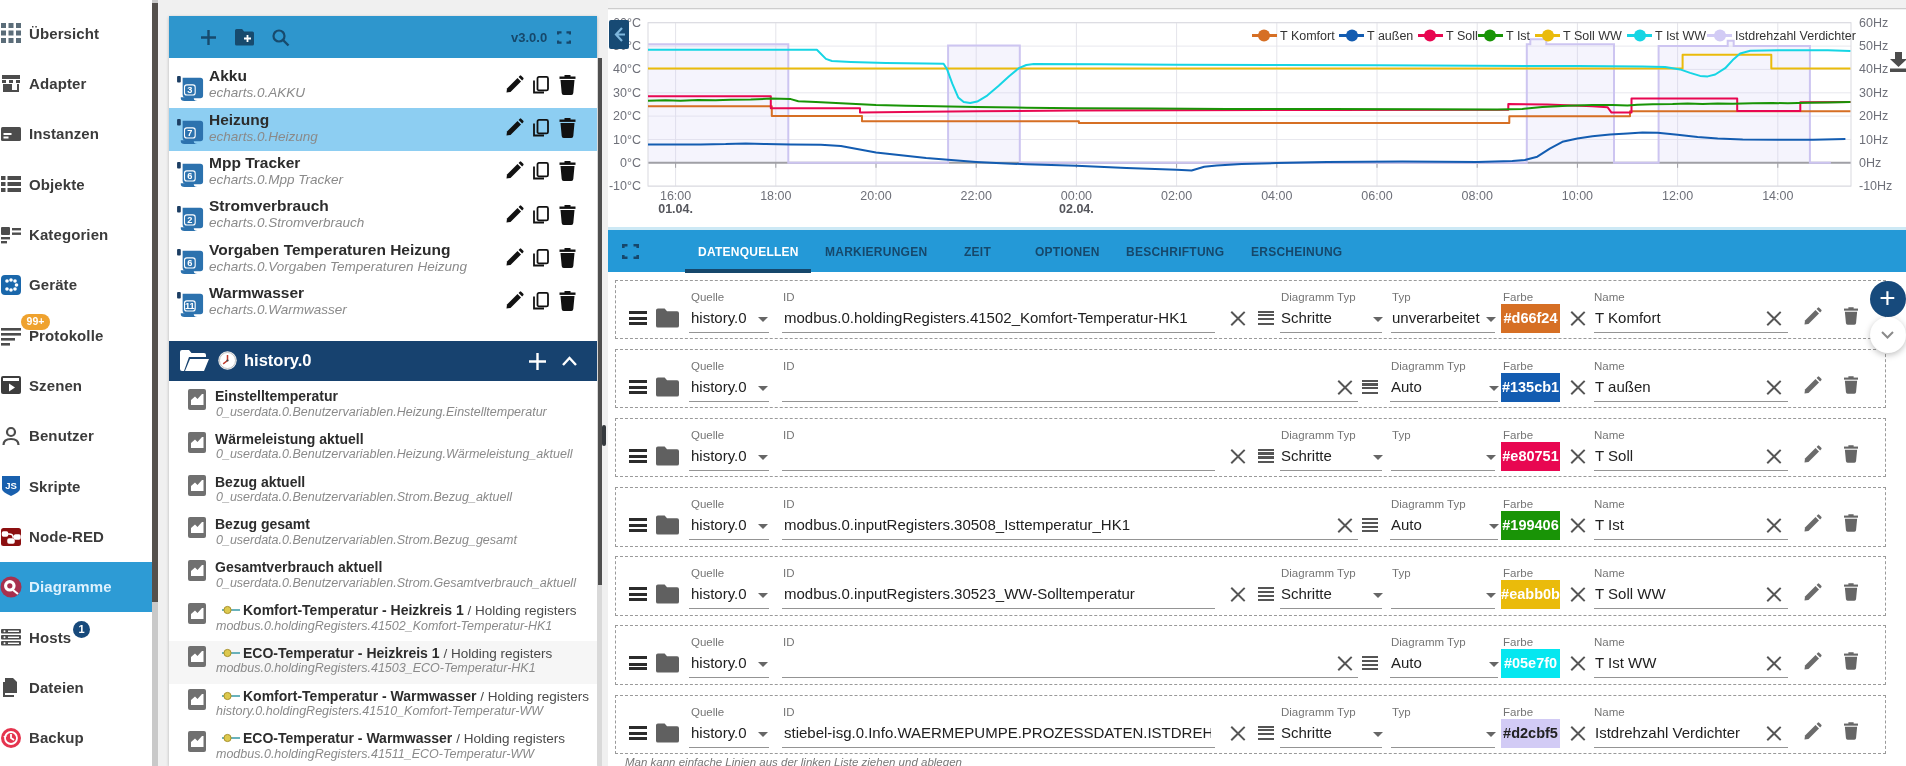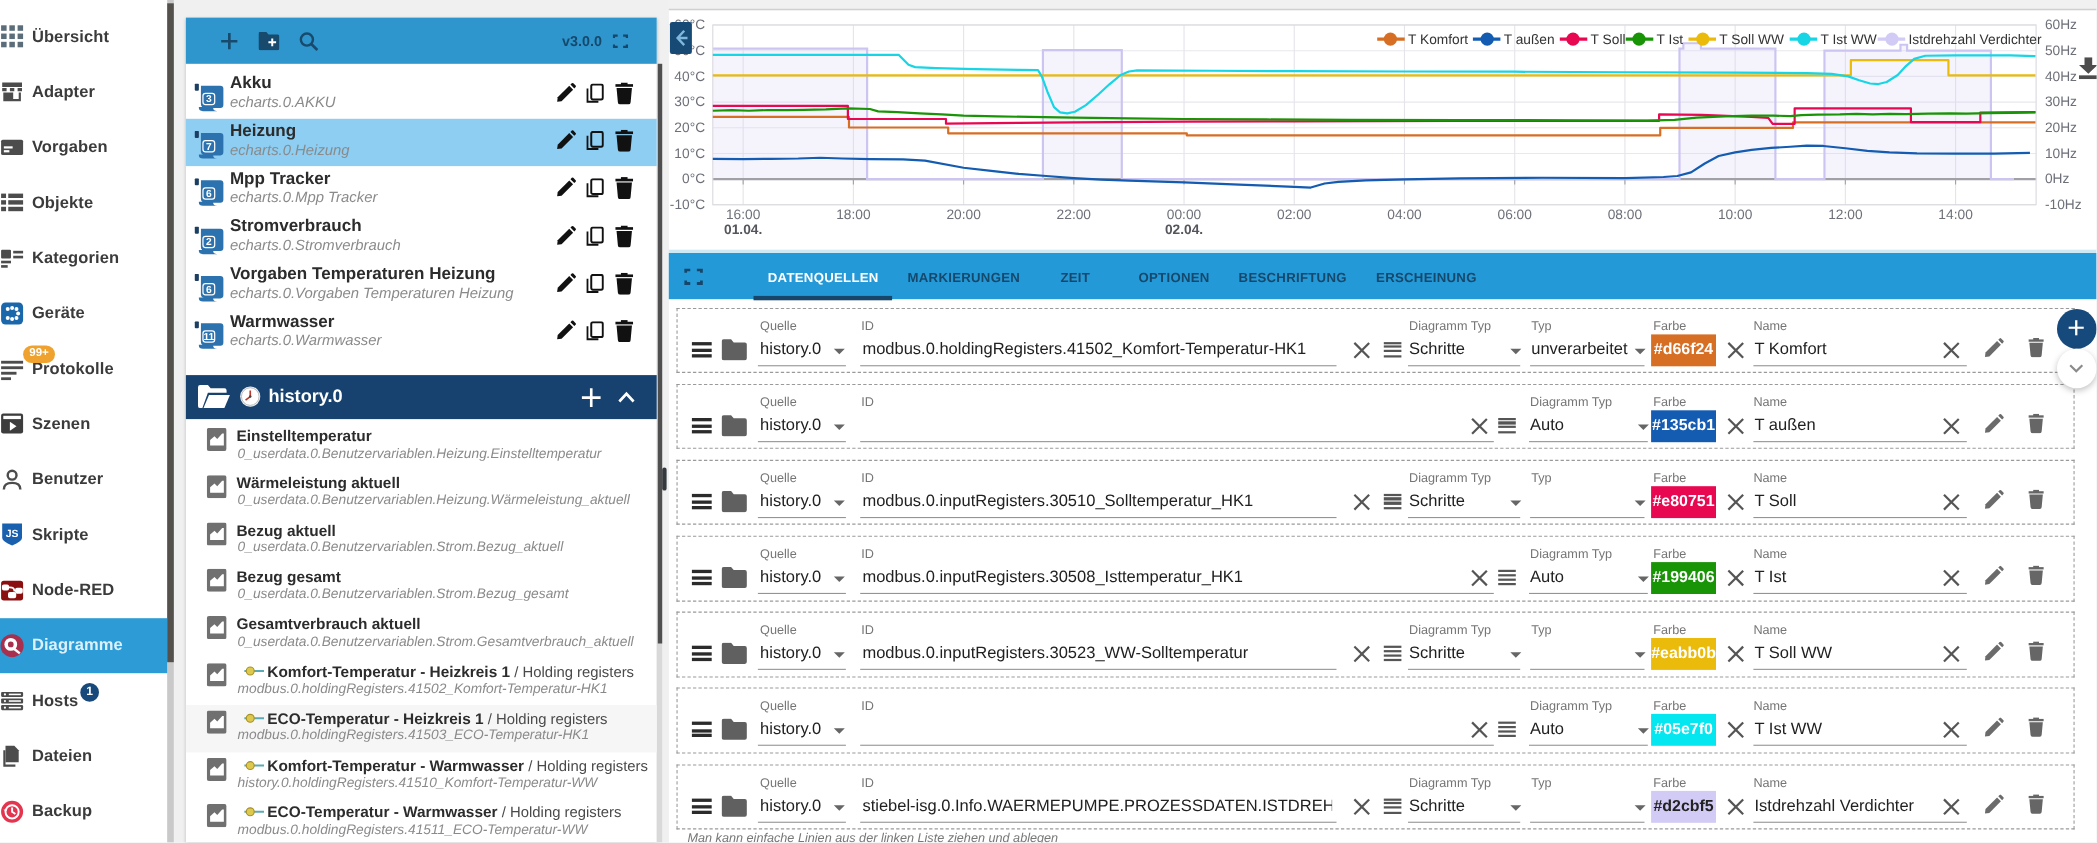--- a/index.html
+++ b/index.html
@@ -253,21 +253,20 @@
 <div class="row" style="top:417.8px">
     <div class="bigham"></div>
     <svg class="abs" style="left:40px;top:27px" width="23" height="20" viewBox="0 0 24 20">
       <path d="M0 2 q0-2 2-2 h7 l2.5 3 H22 q2 0 2 2 v13 q0 2-2 2 H2 q-2 0-2-2 z" fill="#606060"></path>
     </svg>
     <div class="flab" style="left:75px">Quelle</div>
     <div class="fval" style="left:75px">history.0</div>
     <div class="uline" style="left:73px;width:80px"></div>
     <div class="arr" style="left:142px"></div>
     <div class="flab" style="left:167px">ID</div>
-    <div class="fval" style="left:168px;width:427px;overflow:hidden">modbus.0.inputRegisters.30510_Solltemperatur_HK1</div>
     <div class="uline" style="left:166px;width:433px"></div>
     <div class="xic" style="left:613px;top:29px"></div>
     <div class="ham" style="left:642px;top:30px"></div>
     <div class="flab" style="left:665px">Diagramm Typ</div>
     <div class="fval" style="left:665px">Schritte</div>
     <div class="uline" style="left:664px;width:102px"></div>
     <div class="arr" style="left:757px"></div>
     <div class="flab" style="left:776px">Typ</div>
     <div class="uline" style="left:775px;width:104px"></div>
     <div class="arr" style="left:870px"></div>
@@ -746,21 +745,21 @@
     <div class="lb">Adapter</div>
   </div>
 <div class="sitem" style="top:108.7px">
     <div class="ic">
       <svg width="22" height="22" viewBox="0 0 22 22">
         <rect x="1" y="4" width="20" height="14" rx="1.5" fill="#4c4c4c"></rect>
         <rect x="3.5" y="10" width="8" height="2" fill="#fff"></rect>
         <rect x="3.5" y="13.5" width="5" height="2" fill="#fff"></rect>
       </svg>
     </div>
-    <div class="lb">Vorgaben</div>
+    <div class="lb">Instanzen</div>
   </div>
 <div class="sitem" style="top:159.1px">
     <div class="ic">
       <svg width="22" height="22" viewBox="0 0 22 22">
         <g fill="#4c4c4c">
           <rect x="1" y="3" width="4.5" height="4"></rect>
           <rect x="7.5" y="3" width="13.5" height="4"></rect>
           <rect x="1" y="9" width="4.5" height="4"></rect>
           <rect x="7.5" y="9" width="13.5" height="4"></rect>
           <rect x="1" y="15" width="4.5" height="4"></rect>

